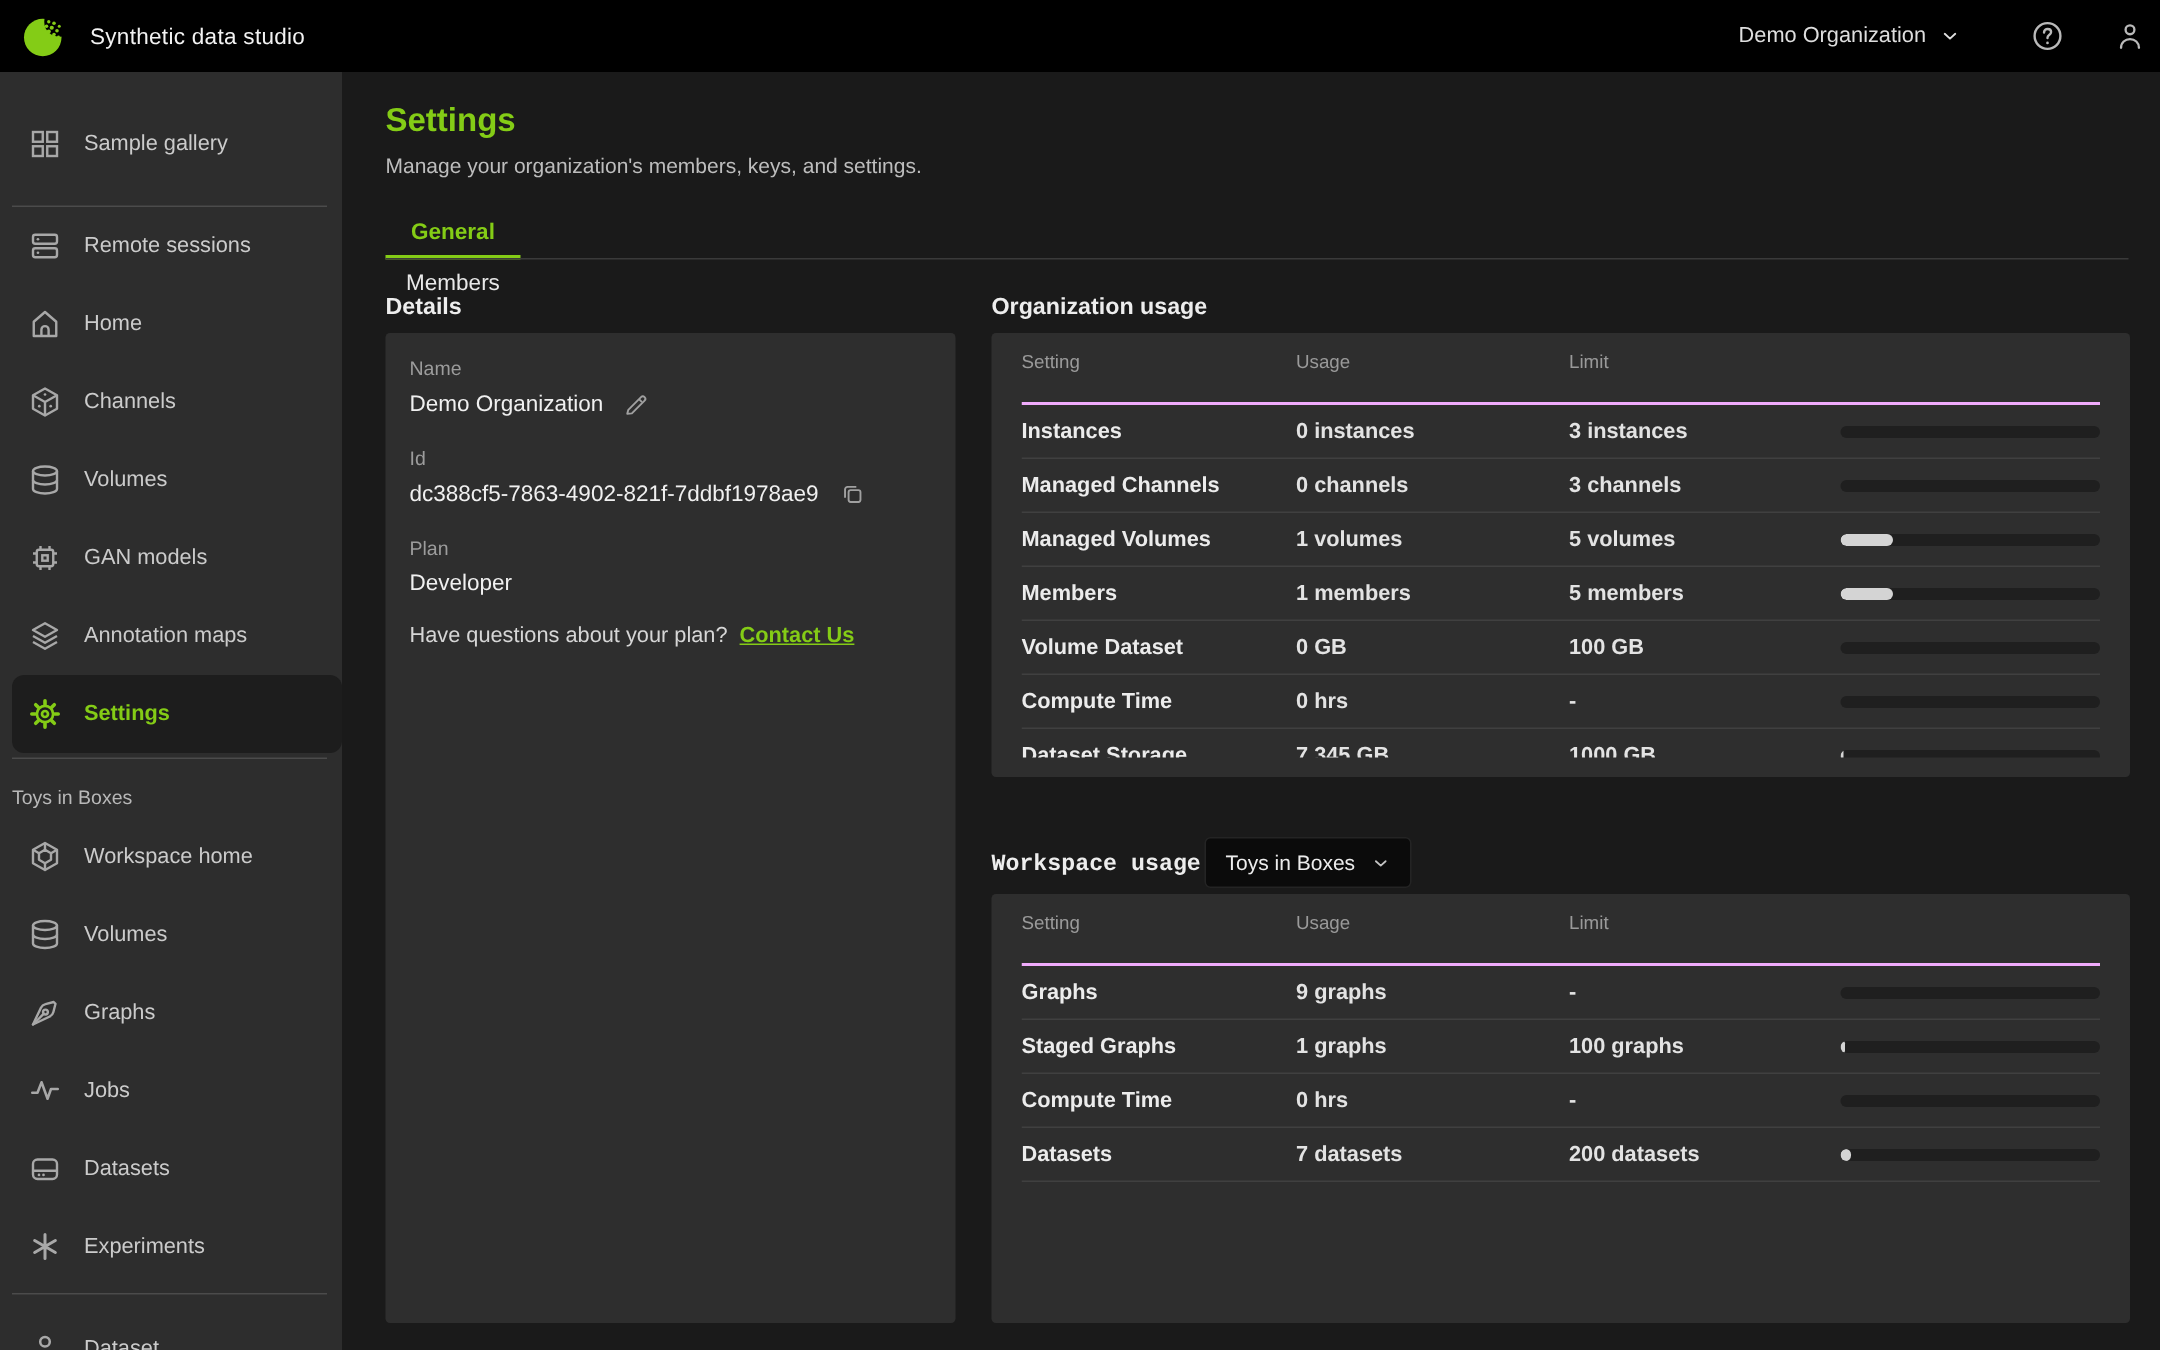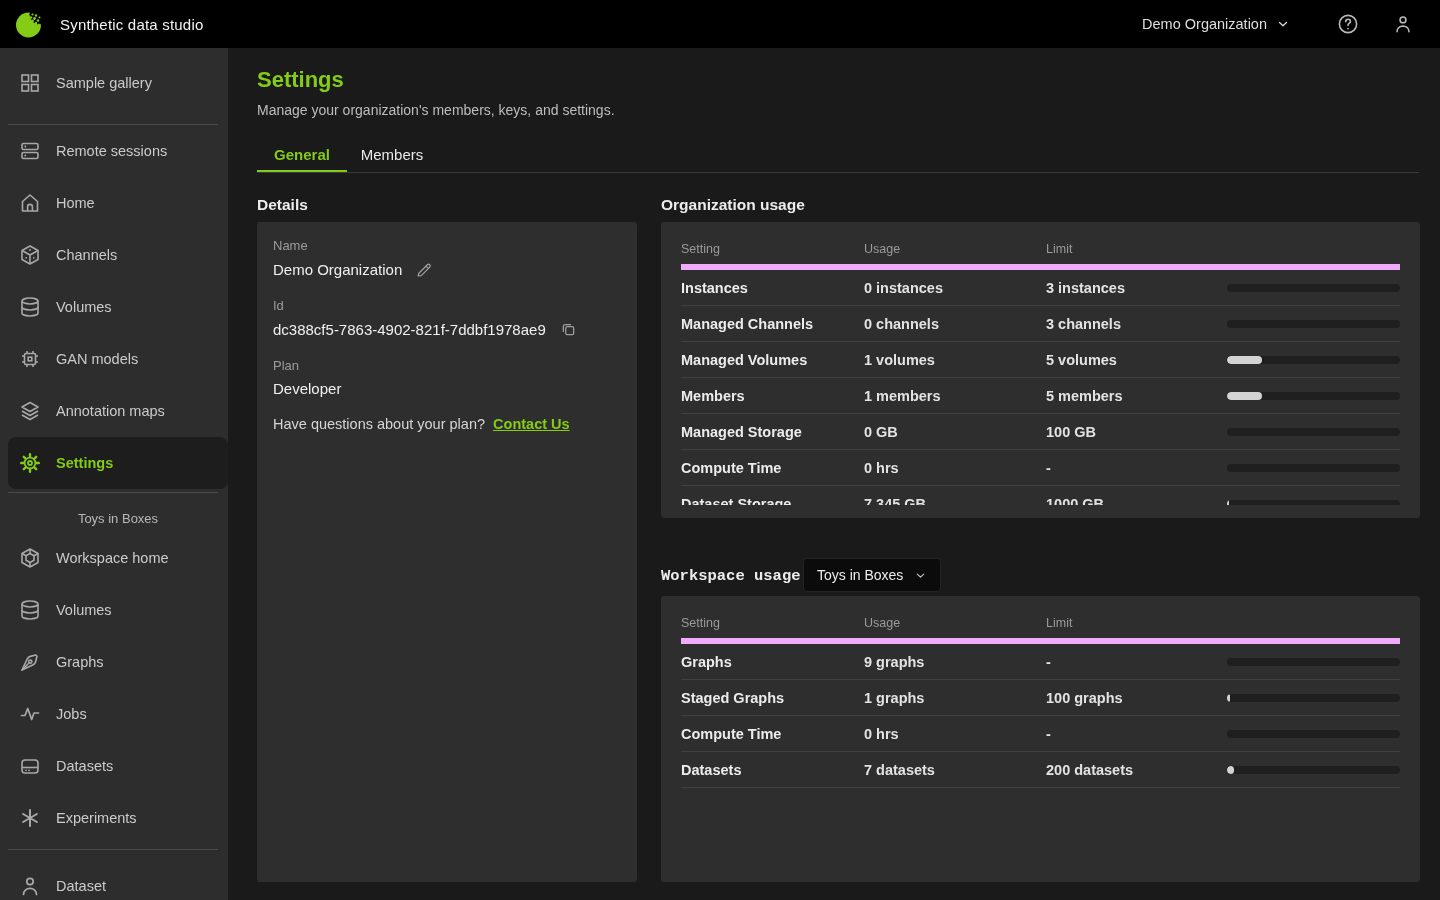--- a/index.html
+++ b/index.html
@@ -2,49 +2,49 @@
 <html><head>
 <meta charset="utf-8">
 <style>
   * { margin:0; padding:0; box-sizing:border-box; }
   html,body { width:1440px; height:900px; overflow:hidden; background:#1a1a1a;
               font-family:"Liberation Sans", sans-serif; }
   body { position:relative; color:#e6e6e6; }
 
   
   #topbar { position:absolute; top:0; left:0; width:1440px; height:48px;
-            background:#000; display:flex; align-items:center; padding:0 26px 0 14px; z-index:5; }
+            background:#000; display:flex; align-items:center; padding:0 9px 0 14px; z-index:5; }
   .logo { width:32px; height:32px; margin-right:14px; }
   .app-title { font-size:15px; color:#f2f2f2; letter-spacing:.2px; }
   .topbar-spacer { flex:1; }
   .org-selector { display:flex; align-items:center; gap:9px; color:#dedede; font-size:14.5px; cursor:pointer; }
   .top-icon { color:#b9b9b9; cursor:pointer; display:flex; align-items:center; }
   .help-btn { margin-left:46px; }
   .user-btn { margin-left:32px; }
 
   
   #sidebar { position:absolute; top:48px; left:0; bottom:0; width:228px;
-             background:#2d2d2d; padding-top:9px; overflow:hidden;text-align:center; }
+             background:#2d2d2d; padding-top:22px; overflow:hidden; }
   .nav-item { height:52px; display:flex; align-items:center; padding-left:18px; gap:14px; cursor:pointer; }
   .nav-item .ic { width:24px; height:24px; color:#a8a8a8; flex:0 0 24px; }
   .nav-item .lbl { font-size:14.5px; color:#cbcbcb; white-space:nowrap; }
   .nav-item.active { background:#1d1d1d; border-radius:8px; margin-left:8px; padding-left:10px; }
   .nav-item.active .ic { color:#84cc16; }
   .nav-item.active .lbl { color:#84cc16; font-weight:bold; }
   .nav-sep { height:1px; background:#4b4b4b; margin:15px 10px 0 8px; }
   .nav-sep.sep2 { margin-top:3px; }
   .nav-sep.sep3 { margin-top:5px; margin-bottom:10px; }
   .ws-label { font-size:13px; color:#b8b8b8; padding-left:8px; margin:18px 0 6px 0; }
   svg { display:block; }
 
   
   .page-title { position:absolute; left:257px; top:67px; font-size:22px; font-weight:bold; color:#84cc16; }
   .page-subtitle { position:absolute; left:257px; top:102px; font-size:14px; color:#bdbdbd; }
 
-  #tabs { position:absolute; left:257px; top:139px; display:flex; height:34px; }
+  #tabs { position:absolute; left:257px; top:139px; display:flex; height:34px;flex-direction:column; }
   .tab { width:90px; text-align:center; font-size:15px; color:#e8e8e8; line-height:31px; cursor:pointer; }
   .tab.active { color:#84cc16; font-weight:bold; border-bottom:3px solid #84cc16; }
   #tabs-line { position:absolute; left:257px; top:172px; width:1162px; height:1px; background:#3a3a3a; }
 
   .section-heading { position:absolute; font-size:15.5px; font-weight:bold; color:#ededed; }
   .panel { position:absolute; background:#2e2e2e; border-radius:3px; }
 
   
   #details-panel { left:257px; top:222px; width:380px; height:660px; padding:16px; }
   .field { margin-bottom:19px; }
@@ -52,21 +52,21 @@
   .f-value-row { display:flex; align-items:center; gap:13px; font-size:15px; color:#f0f0f0; }
   .mini-btn { color:#a0a0a0; cursor:pointer; width:19px; height:19px; }
   .plan-q { margin-top:12px; font-size:14.5px; color:#d6d6d6; }
   .contact-link { color:#84cc16; font-weight:bold; text-decoration:underline; cursor:pointer; margin-left:4px; }
 
   
   #org-panel { left:661px; top:222px; width:759px; height:296px; padding:0 20px 13px 20px; overflow:hidden; }
   #ws-panel  { left:661px; top:596px; width:759px; height:286px; padding:0 20px 13px 20px; overflow:hidden; }
   .viewport { height:100%; overflow:hidden; }
   .thead { display:grid; grid-template-columns:183px 182px 181px 1fr; height:48px;
-           align-items:end; padding-bottom:8px; border-bottom:6px solid #f0abfc;
+           align-items:end; padding-bottom:20px; border-bottom:2px solid #f0abfc;
            color:#9a9a9a; font-size:12.5px; }
   .trow { display:grid; grid-template-columns:183px 182px 181px 1fr; height:36px;
           align-items:center; border-bottom:1px solid #404040; font-size:14.5px; }
   .c-setting { font-weight:bold; color:#ececec; }
   .c-usage, .c-limit { font-weight:bold; color:#e3e3e3; }
   .c-bar { justify-self:end; }
   .track { width:173px; height:8px; border-radius:4px; background:#1f1f1f; overflow:hidden; }
   .fill { height:100%; border-radius:4px; background:#d4d4d4; width:0; }
 
   
@@ -393,21 +393,21 @@
       <div class="c-setting">Members</div>
       <div class="c-usage">1 members</div>
       <div class="c-limit">5 members</div>
       <div class="c-bar">
           <div class="track">
             <div class="fill" style="width: 20%;"></div>
           </div>
         </div>
     </div>
     <div class="trow">
-      <div class="c-setting">Managed Storage</div>
+      <div class="c-setting">Volume Dataset</div>
       <div class="c-usage">0 GB</div>
       <div class="c-limit">100 GB</div>
       <div class="c-bar">
           <div class="track">
             <div class="fill" style="width: 0%;"></div>
           </div>
         </div>
     </div>
     <div class="trow">
       <div class="c-setting">Compute Time</div>

